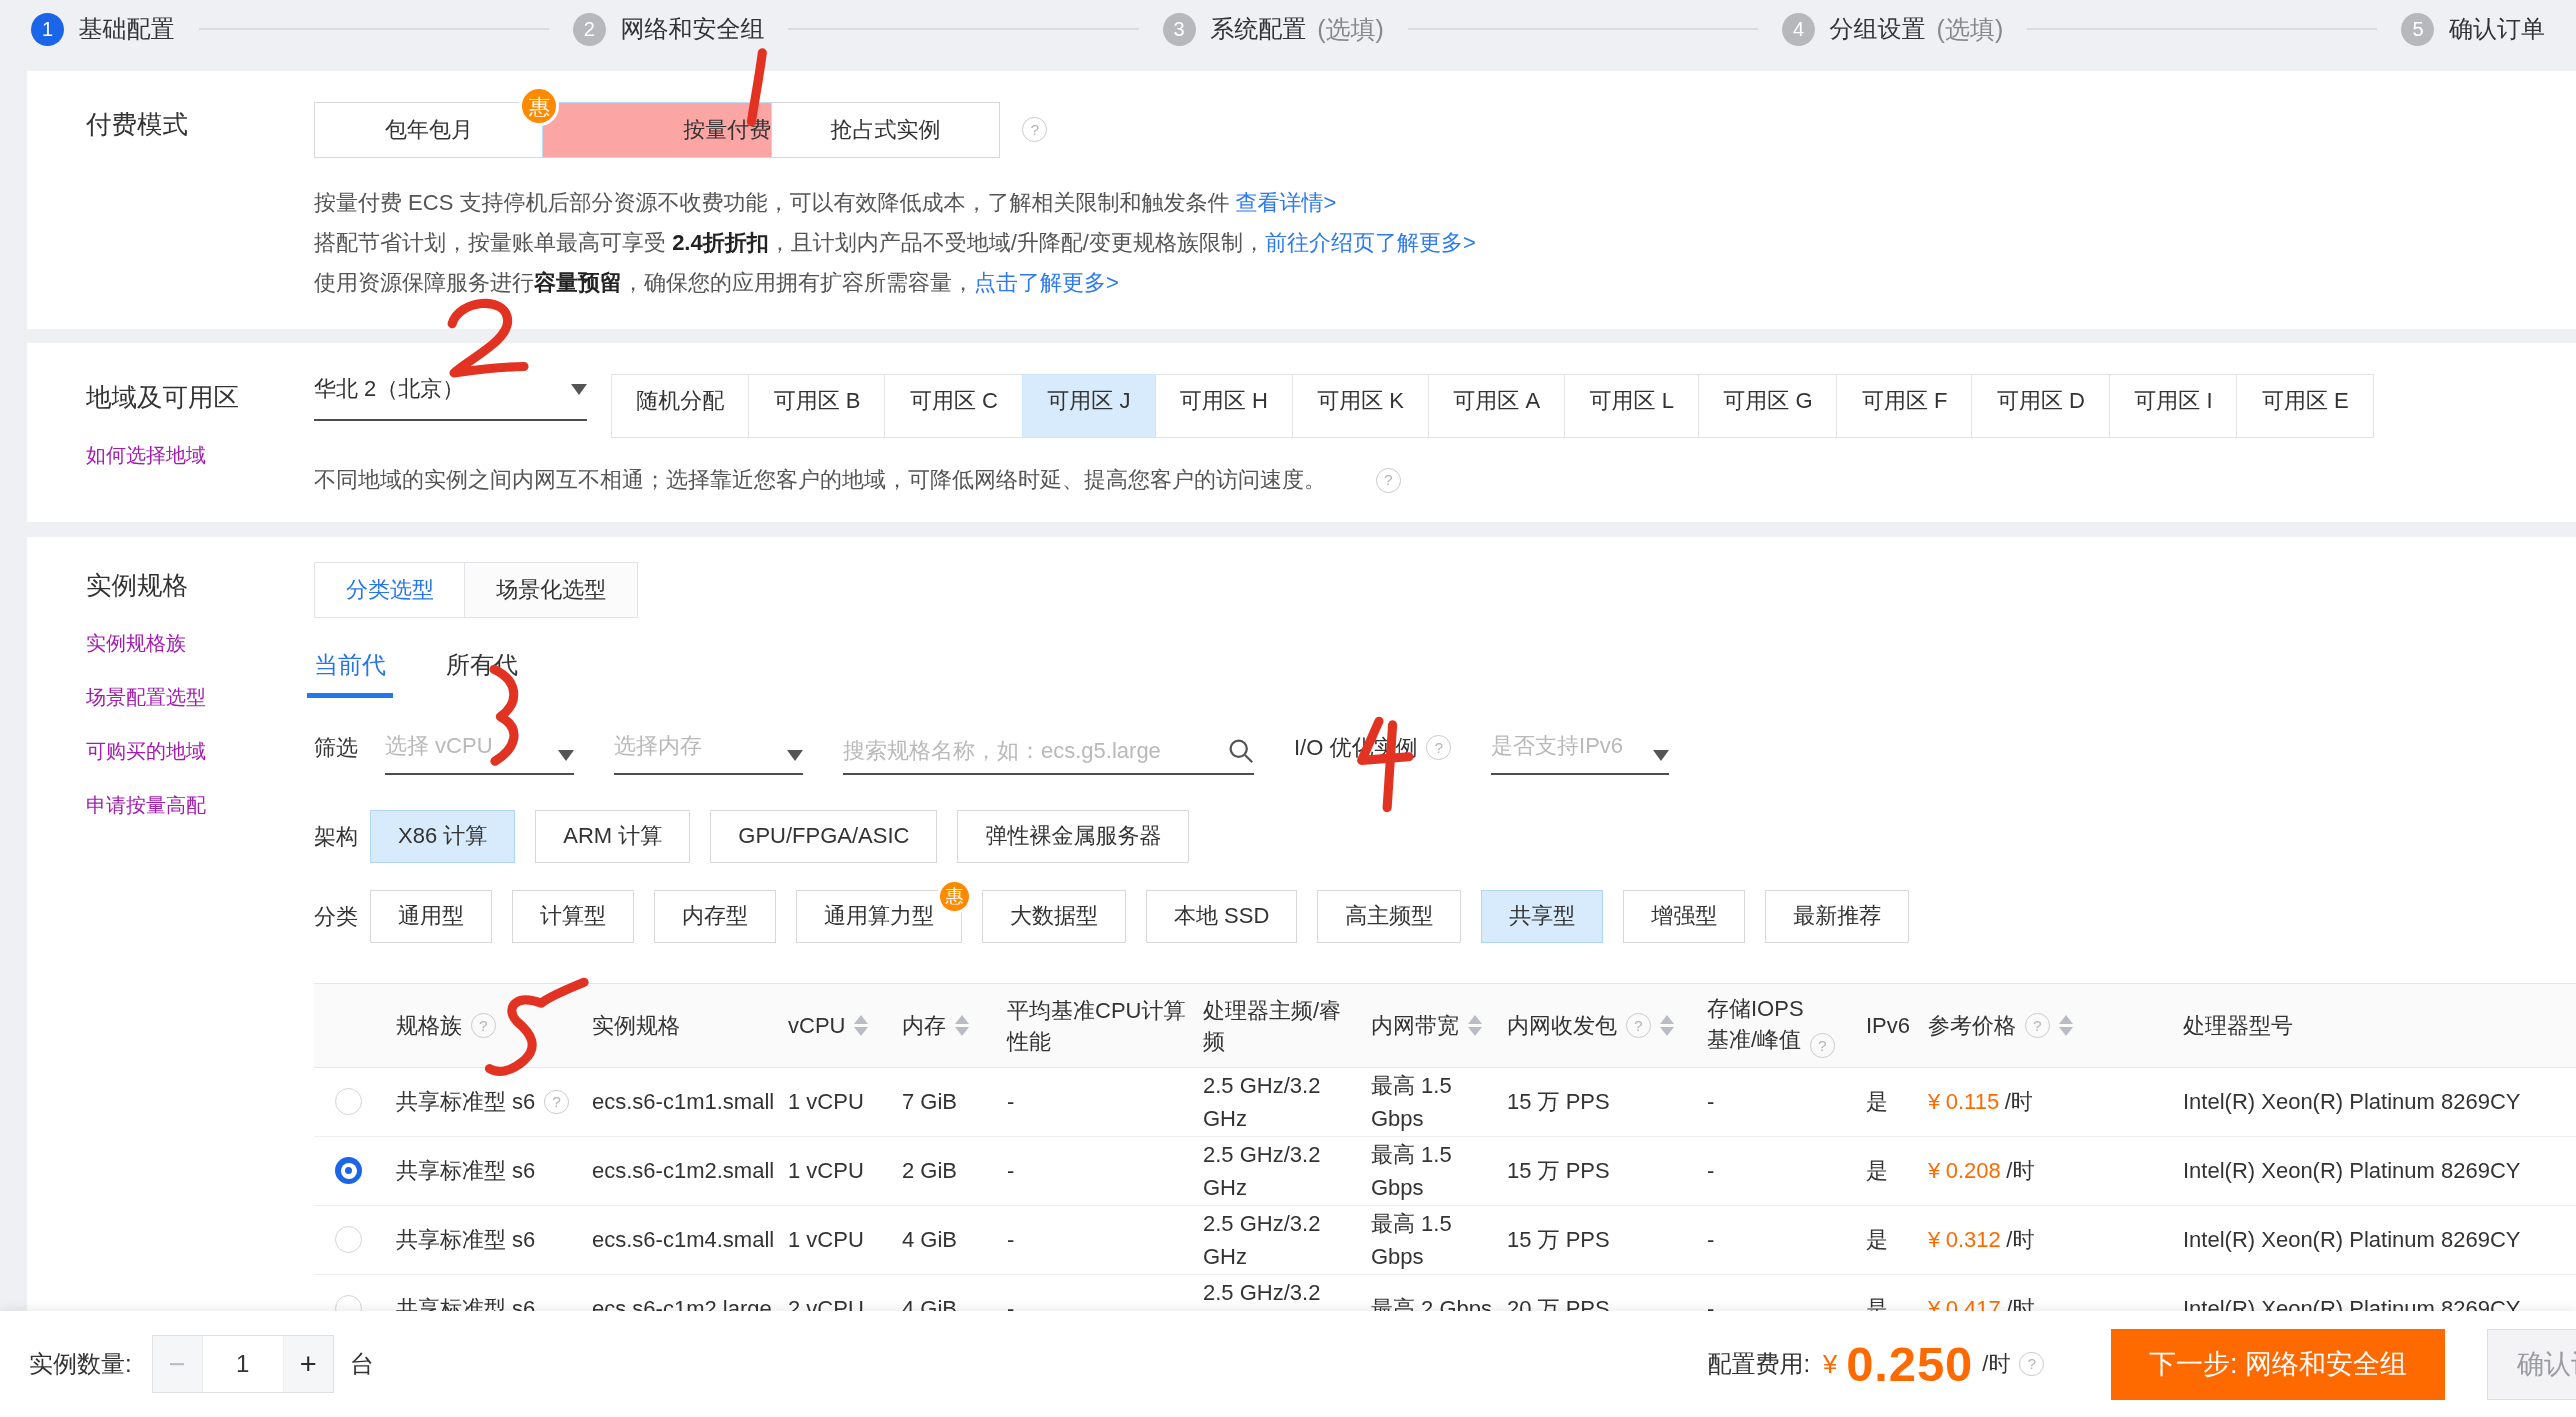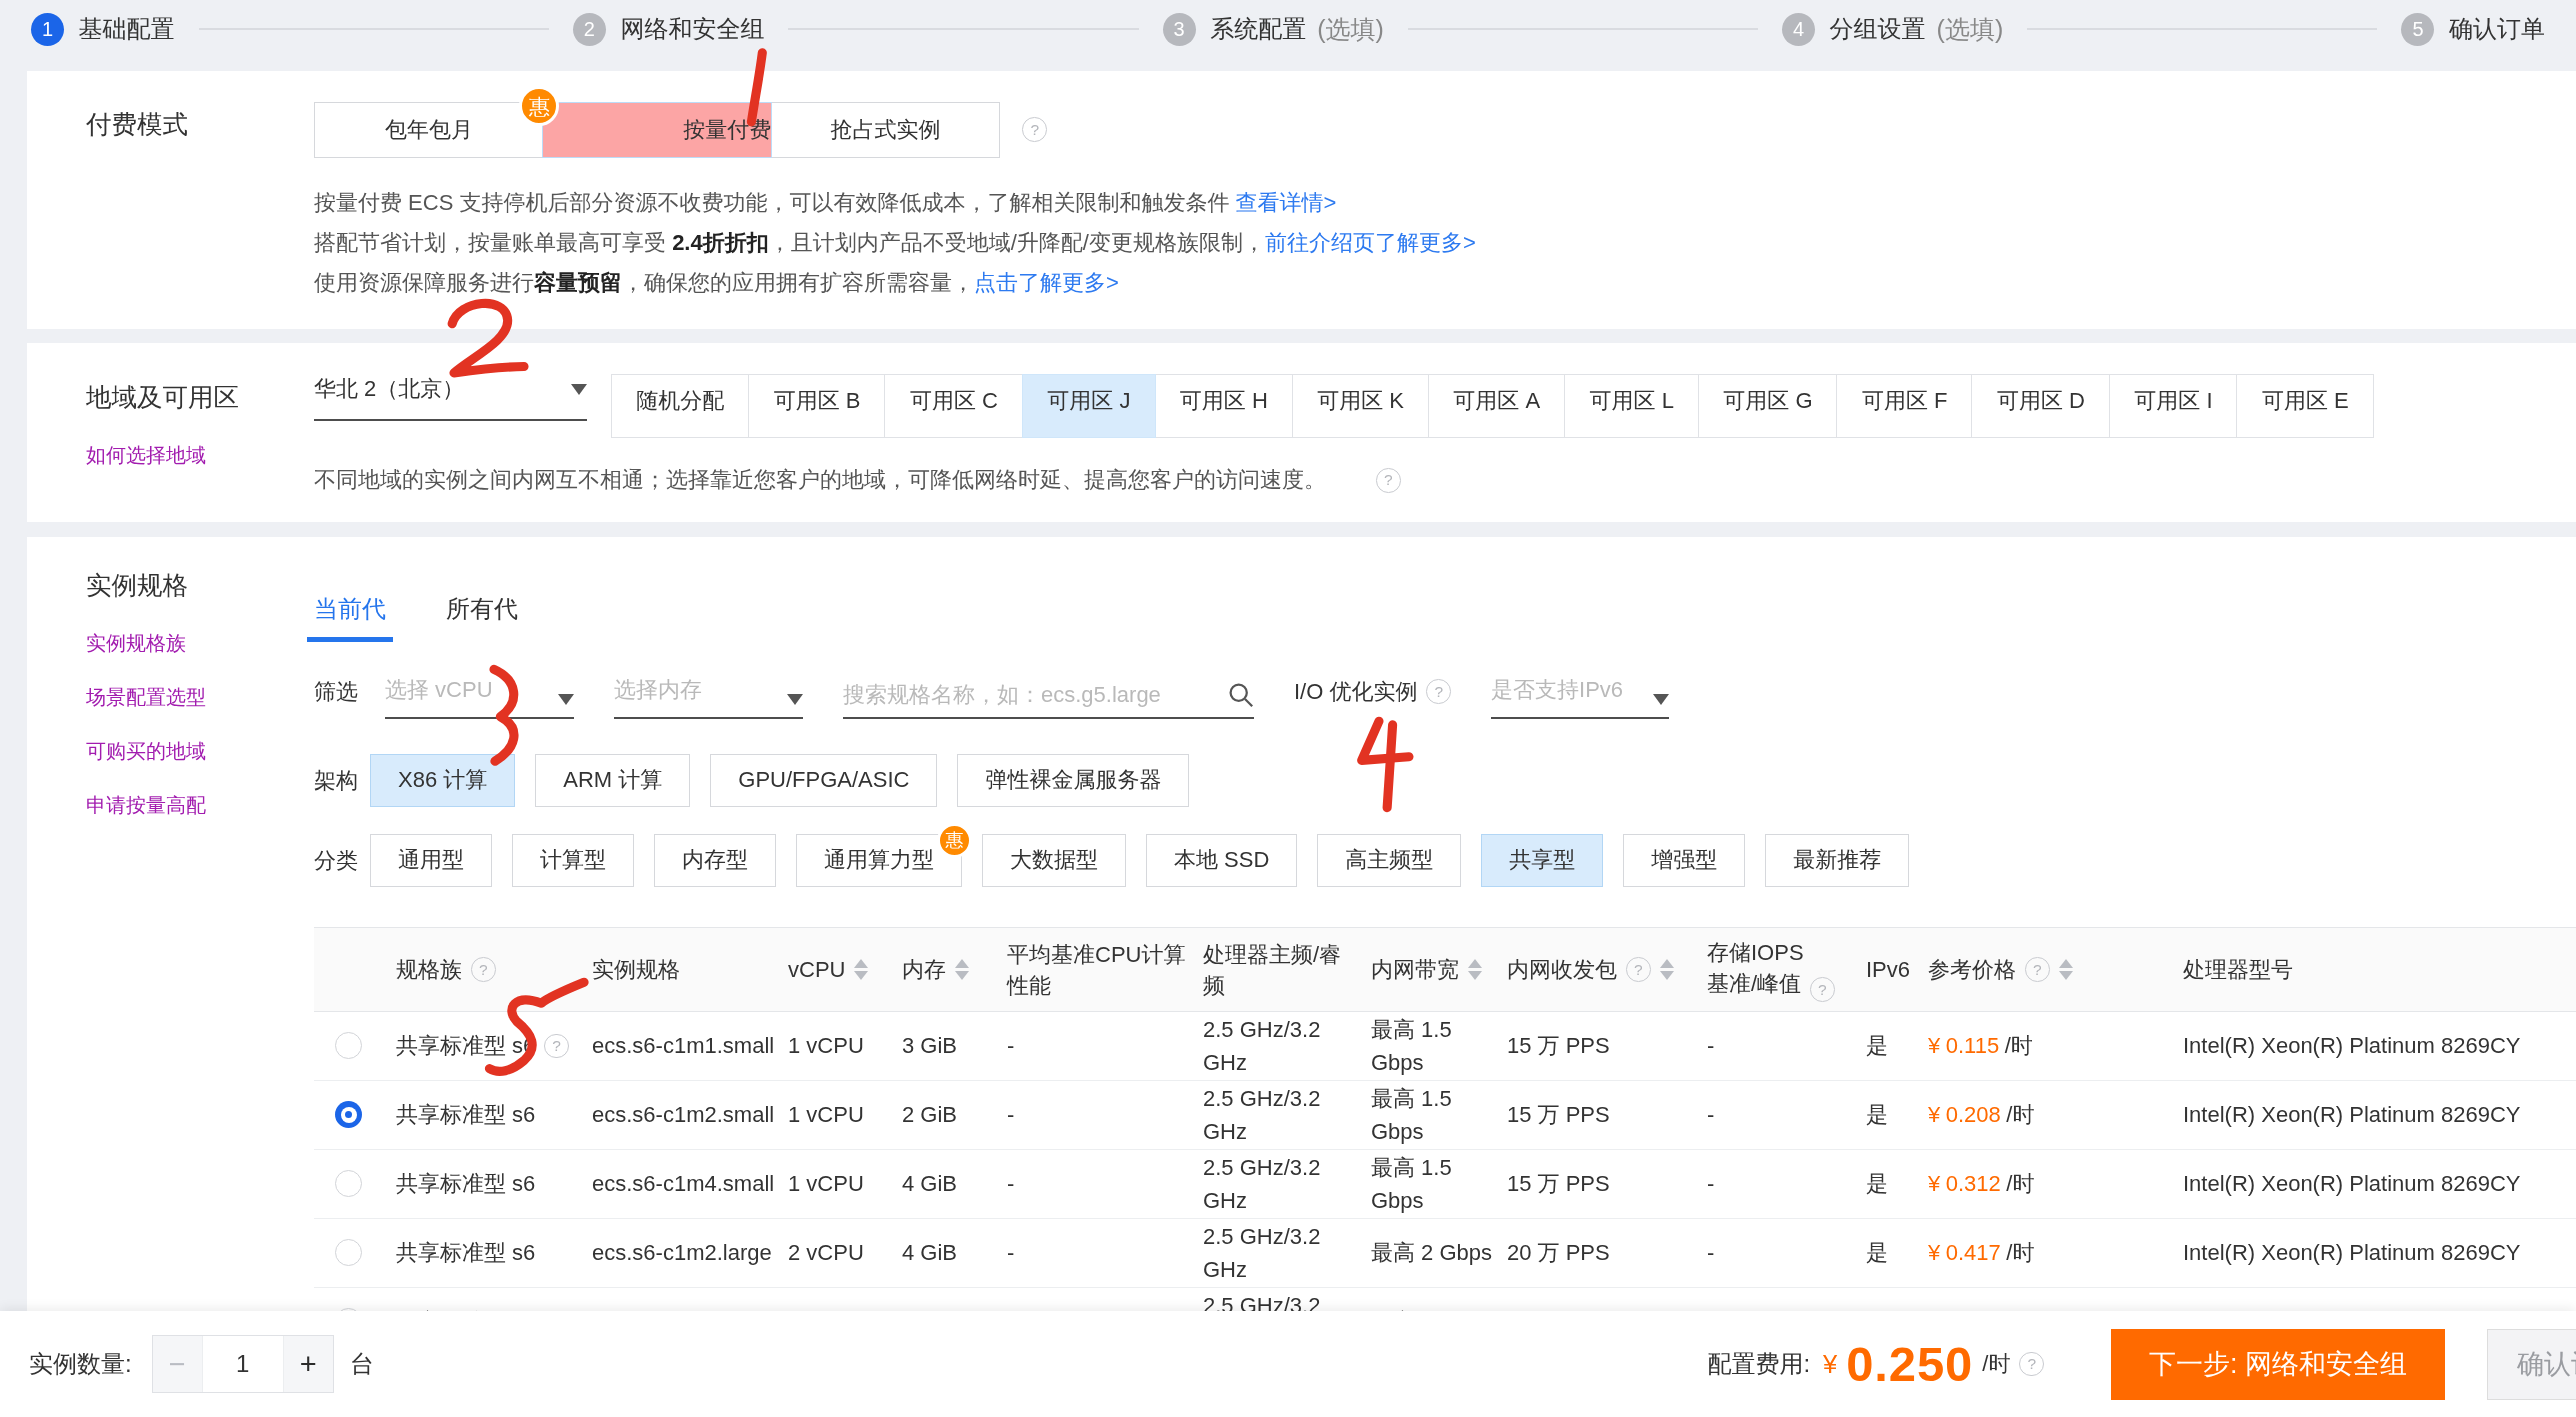--- a/index.html
+++ b/index.html
@@ -226,20 +226,24 @@
 
 <div class="card card3 sec-grid">
   <div>
     <div class="sec-label">实例规格</div>
     <div class="side-link">实例规格族</div>
     <div class="side-link">场景配置选型</div>
     <div class="side-link">可购买的地域</div>
     <div class="side-link">申请按量高配</div>
   </div>
   <div>
+    <div class="tabs">
+      <div class="tab active">分类选型</div>
+      <div class="tab">场景化选型</div>
+    </div>
     <div class="gen-row">
       <div class="gen active">当前代</div>
       <div class="gen">所有代</div>
     </div>
     <div class="filter-row">
       <div class="f-label">筛选</div>
       <div class="dd w200">
         <span class="ph">选择 vCPU</span>
         <span class="caret"></span>
       </div>
@@ -353,21 +357,21 @@
       <div class="trow drow">
         <div class="cell radio-cell">
             <div class="radio"></div>
           </div>
         <div class="cell fam">
             <span>共享标准型 s6</span>
             <span class="qi">?</span>
           </div>
         <div class="cell">ecs.s6-c1m1.small</div>
         <div class="cell">1 vCPU</div>
-        <div class="cell">3 GiB</div>
+        <div class="cell">7 GiB</div>
         <div class="cell">-</div>
         <div class="cell">2.5 GHz/3.2 GHz</div>
         <div class="cell">最高 1.5 Gbps</div>
         <div class="cell">15 万 PPS</div>
         <div class="cell">-</div>
         <div class="cell">是</div>
         <div class="cell price"><span class="cur">¥</span><span class="num">0.115</span><span>/时</span></div>
         <div class="cell">Intel(R) Xeon(R) Platinum 8269CY</div>
       </div>
 

